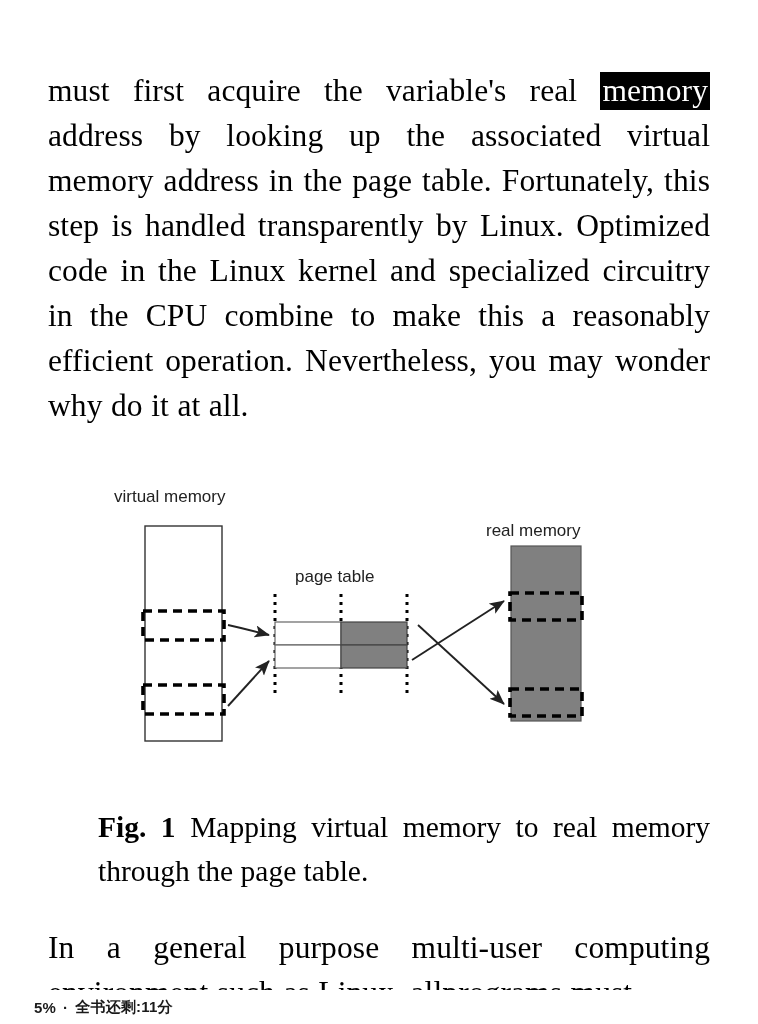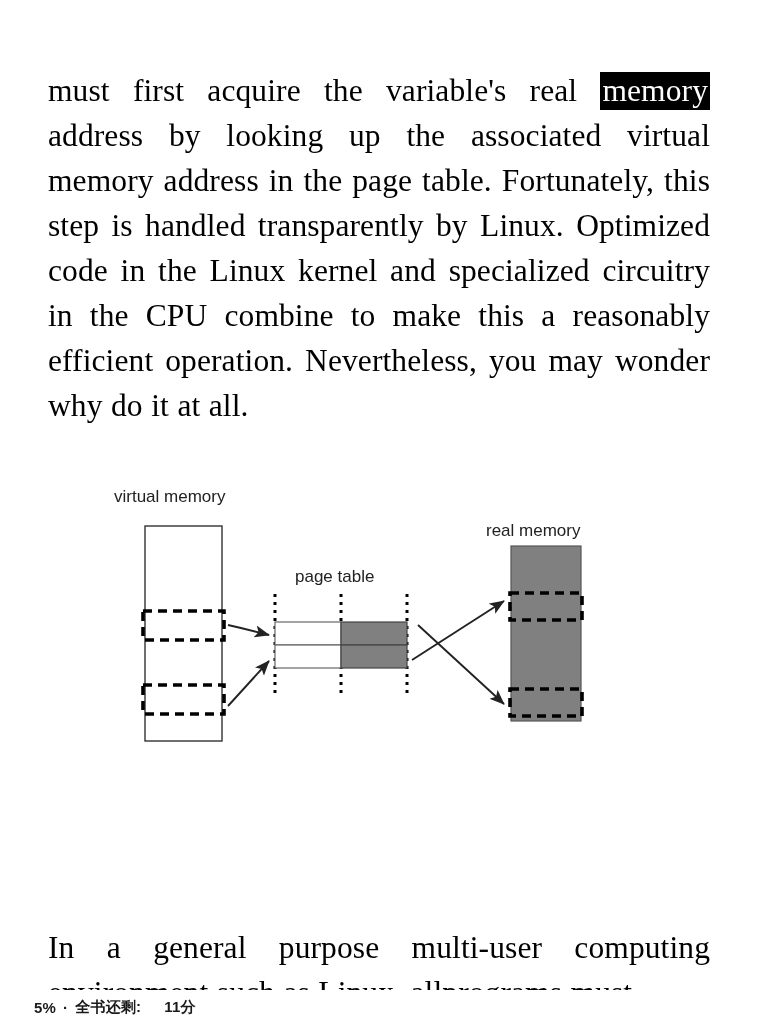--- a/index.html
+++ b/index.html
@@ -88,22 +88,22 @@
     font-family: "Liberation Sans", "DejaVu Sans", sans-serif;
     font-size: 15px;
     font-weight: bold;
     color: #1a1a1a;
     letter-spacing: 0.2px;
   }
   #status-bar .sep {
     margin: 0 7px;
     font-weight: bold;
   }
-  #status-bar .remain-label { margin-right: 16px; text-align: center; }
-  #status-bar .remain-value { margin-left: 7px; }
+  #status-bar .remain-label { margin-right: 0px; text-align: center; }
+  #status-bar .remain-value { }
 </style>
 </head>
 <body>
 
 <div id="reader-page">
 
   <p class="para" id="para-top"><span>must first acquire the variable's real </span><span class="hl">memory</span><span> address by looking up the associated virtual memory address in the page table. Fortunately, this step is handled transparently by Linux. Optimized code in the Linux kernel and specialized circuitry in the CPU combine to make this a reasonably efficient operation. Nevertheless, you may wonder why do it at all.</span></p>
 
   <div id="figure">
     <svg width="560" height="278" viewBox="0 0 560 278" xmlns="http://www.w3.org/2000/svg">
@@ -141,20 +141,21 @@
       </defs>
 
       <path d="M128,143 Q150,148 169,153" fill="none" stroke="#222222" stroke-width="1.9" marker-end="url(#arw)"></path>
       <path d="M128,224 L169,179" fill="none" stroke="#222222" stroke-width="1.9" marker-end="url(#arw)"></path>
 
       <path d="M312,178 L404,119" fill="none" stroke="#222222" stroke-width="1.9" marker-end="url(#arw)"></path>
       <path d="M318,143 L404,222" fill="none" stroke="#222222" stroke-width="1.9" marker-end="url(#arw)"></path>
     </svg>
   </div>
 
+  <p id="fig-caption"><span class="fig-lead">Fig. 1</span><span> Mapping virtual memory to real memory through the page table.</span></p>
 
   <p class="para" id="para-bottom"><span>In a general purpose multi-user computing environment such as Linux, allprograms must</span></p>
 
   <div id="status-bar">
     <span>5%</span>
     <span class="sep">·</span>
     <span class="remain-label">全书还剩:</span>
     <span class="remain-value">11分</span>
   </div>
 

